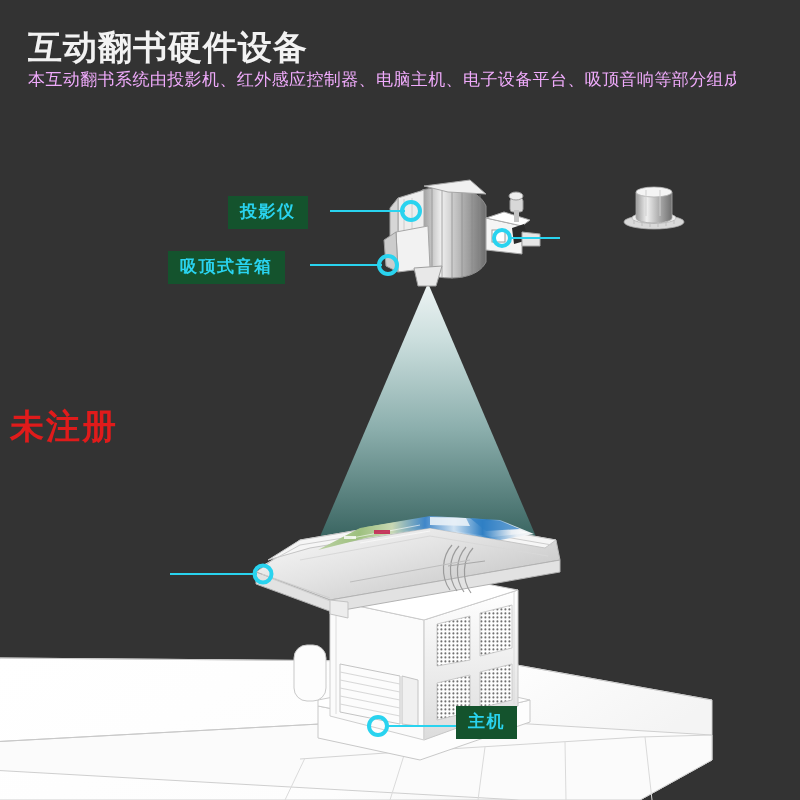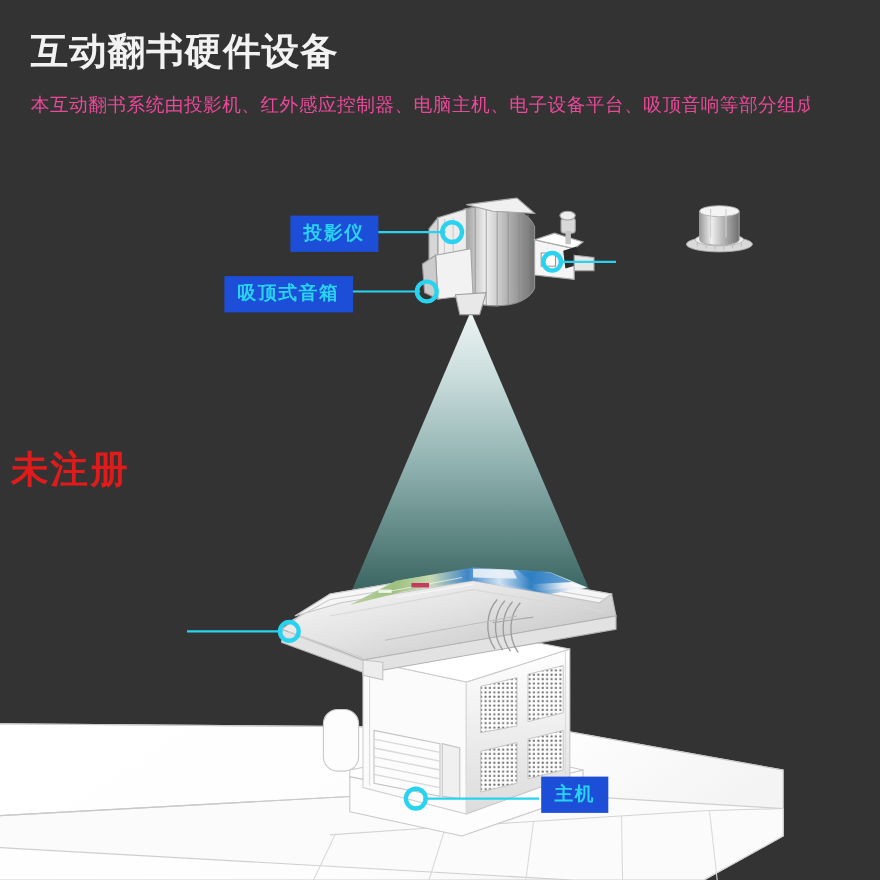--- a/index.html
+++ b/index.html
@@ -13,46 +13,45 @@
   #stage{position:absolute;inset:0;width:736px;height:800px;overflow:hidden;}
 
   
   .header{position:absolute;left:0;top:0;width:800px;z-index:40;}
   .title{
     position:absolute;left:28px;top:26px;
     font-size:34px;font-weight:bold;color:#f2f2f2;
     letter-spacing:1px;line-height:42px;white-space:nowrap;
   }
   .subtitle{
-    position:absolute;left:28px;top:80px;width:740px;
-    font-size:17px;color:#ec4899;line-height:32px;
+    position:absolute;left:28px;top:64px;width:740px;
+    font-size:17px;color:#f0abfc;line-height:32px;
     letter-spacing:0.4px;
   }
 
   
   .watermark{
     position:absolute;left:10px;top:404px;
     font-size:34px;font-weight:bold;color:#e01b1b;
     letter-spacing:2px;z-index:45;
   }
 
   
   #scene{position:absolute;left:0;top:0;width:800px;height:800px;z-index:10;}
 
   
   .callout{
     position:absolute;z-index:50;
-    background:#1d4ed8;
+    background:#14532d;
     color:#29d3ef;
     font-size:17px;font-weight:bold;
     letter-spacing:1.5px;
     padding:6px 12px 7px 12px;
     white-space:nowrap;
     line-height:20px;
-    margin-left:36px;
   }
   .cl-projector{left:228px;top:196px;}
   .cl-speaker{left:168px;top:251px;}
   .cl-ir{left:558px;top:224px;}
   .cl-ebook{left:30px;top:556px;}
   .cl-host{left:456px;top:706px;}
 </style>
 </head>
 <body>
 

